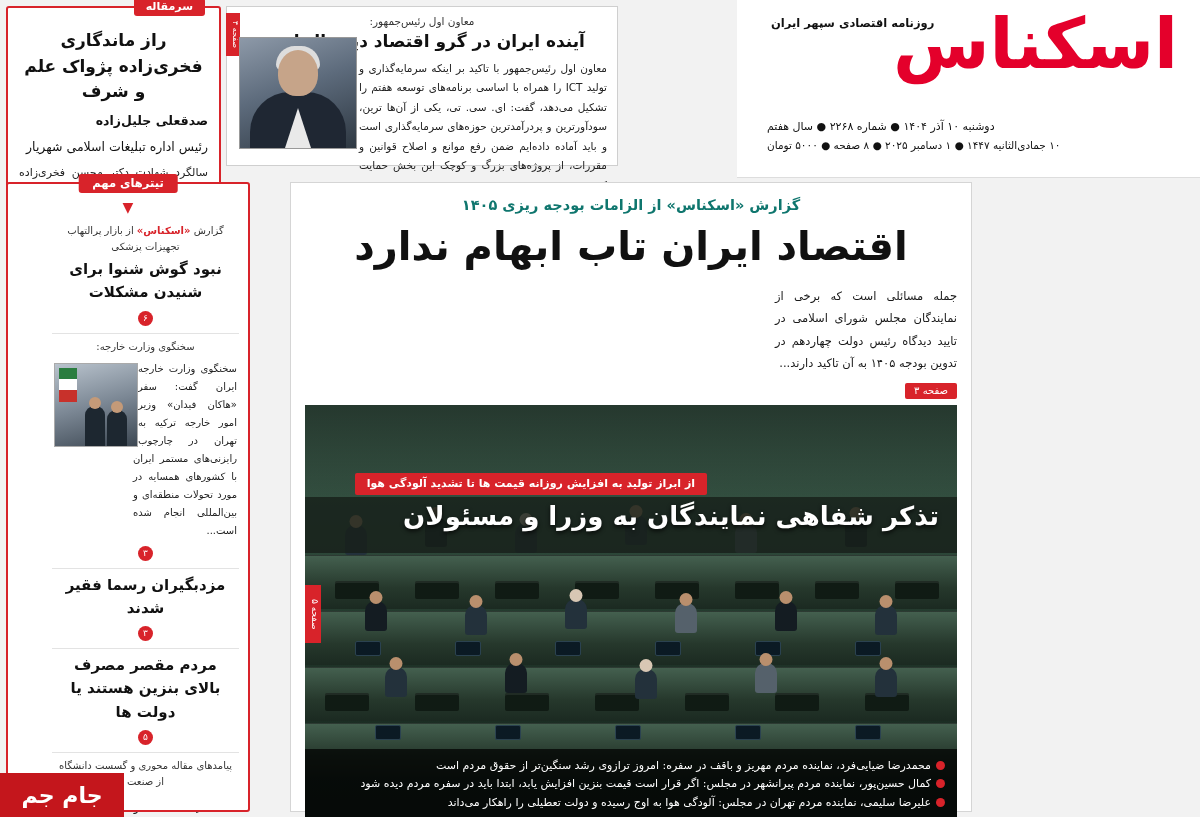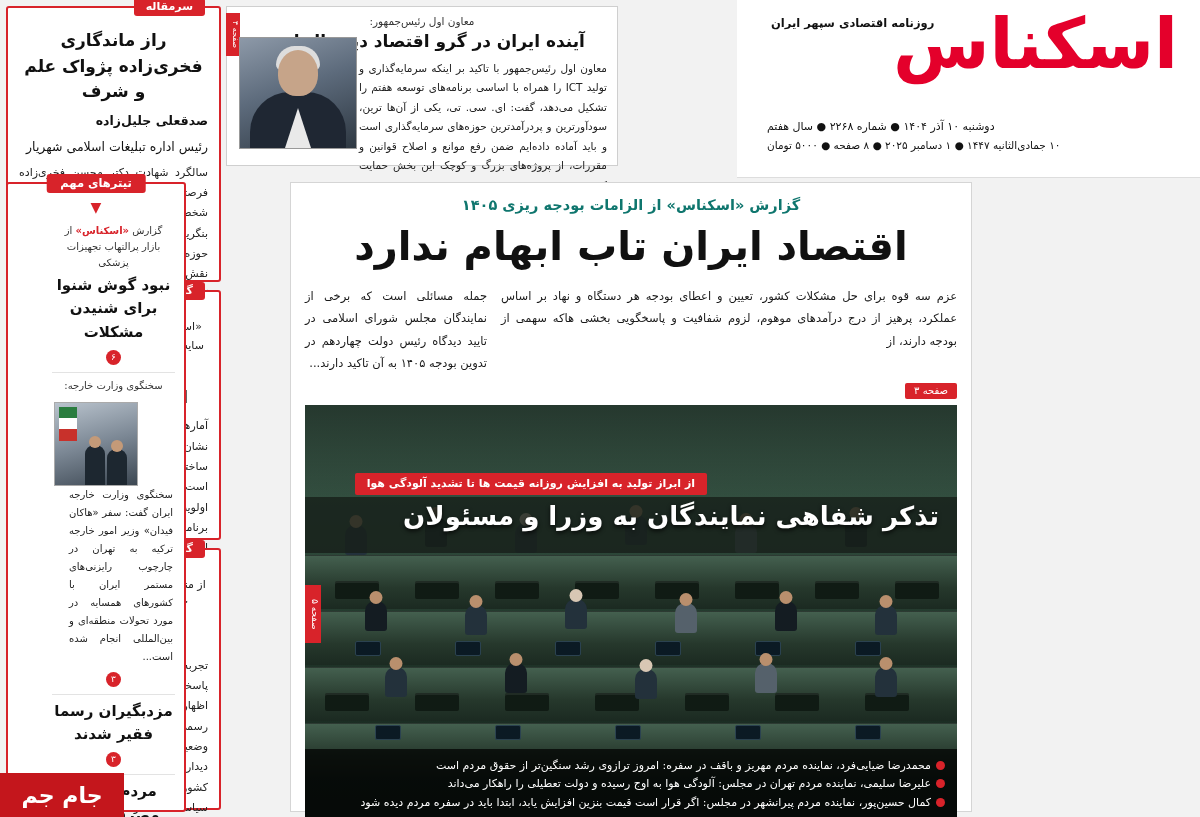--- a/index.html
+++ b/index.html
@@ -386,21 +386,21 @@
     font-size: 9px;
     text-align: center;
     padding: 14px 1px;
     writing-mode: vertical-rl;
   }
 
   
   .right-col {
     position: absolute;
     top: 182px; left: 6px;
-    width: 180px; height: 630px;
+    width: 244px; height: 630px;
     border: 2px solid #d8232a;
     background: #fff;
     border-radius: 3px;
     padding: 16px 9px 8px;
   }
   .rc-label {
     position: absolute;
     top: -10px; right: 50%;
     transform: translateX(50%);
     background: #d8232a;
@@ -555,21 +555,20 @@
       <div class="lc-body">تجربه یک سال اخیر نشان داد که پاسخگویی سریع و روشن ایران به اظهارات طرف لبنانی و حفظ کانال‌های رسمی دیپلماتیک می‌تواند مدیریت وضعیت را در دست بگیرد. همزمان ادامه دیدارهای مستقیم میان مقامات ارشد دو کشور، به‌ویژه در موضوعات امنیتی و سیاسی، می‌تواند اعتماد متقابل را افزایش دهد و زمینه ساز همکاری‌های عملی به منظور رفع اختلاف‌ها شود...</div>
 
     </div>
   </div>
 
   <div class="center">
     <div class="c-kicker">گزارش «اسکناس» از الزامات بودجه ریزی ۱۴۰۵</div>
     <div class="c-head">اقتصاد ایران تاب ابهام ندارد</div>
 
     <div class="c-cols">
-      <div class="c-col">عزم سه قوه برای حل مشکلات کشور، تعیین و اعطای بودجه هر دستگاه و نهاد بر اساس عملکرد، پرهیز از درج درآمدهای موهوم، لزوم شفافیت و پاسخگویی بخشی هاکه سهمی از بودجه دارند، از</div>
       <div class="c-col narrow">جمله مسائلی است که برخی از نمایندگان مجلس شورای اسلامی در تایید دیدگاه رئیس دولت چهاردهم در تدوین بودجه ۱۴۰۵ به آن تاکید دارند...</div>
     </div>
     <div style="text-align:right">
       <span class="pagebadge">صفحه ۳</span>
     </div>
 
     <div class="photo-wrap">
       <div class="parl"></div>
 
       <div class="rowseats" style="top:150px"></div>
@@ -627,22 +626,22 @@
       <div class="monitor" style="left:430px; top:320px"></div>
       <div class="monitor" style="left:550px; top:320px"></div>
 
       <div class="photo-banner"></div>
       <div class="photo-redstrip">از ابراز تولید به افزایش روزانه قیمت ها تا تشدید آلودگی هوا</div>
       <div class="photo-title">تذکر شفاهی نمایندگان به وزرا و مسئولان</div>
       <div class="photo-sidetab">صفحه ۵</div>
 
       <div class="photo-bottom">
         <div class="pb-line"><span class="pb-dot"></span><span>محمدرضا ضیایی‌فرد، نماینده مردم مهریز و باقف در سفره: امروز ترازوی رشد سنگین‌تر از حقوق مردم است</span></div>
+        <div class="pb-line"><span class="pb-dot"></span><span>کمال حسین‌پور، نماینده مردم پیرانشهر در مجلس: اگر قرار است قیمت بنزین افزایش یابد، ابتدا باید در سفره مردم دیده شود</span></div>
         <div class="pb-line"><span class="pb-dot"></span><span>علیرضا سلیمی، نماینده مردم تهران در مجلس: آلودگی هوا به اوج رسیده و دولت تعطیلی را راهکار می‌داند</span></div>
-        <div class="pb-line"><span class="pb-dot"></span><span>کمال حسین‌پور، نماینده مردم پیرانشهر در مجلس: اگر قرار است قیمت بنزین افزایش یابد، ابتدا باید در سفره مردم دیده شود</span></div>
       </div>
     </div>
   </div>
 
   <div class="right-col">
     <div class="rc-label">تیترهای مهم</div>
     <div class="rc-arrow">▼</div>
 
     <div class="rc-item">
       <div class="rc-kicker">

